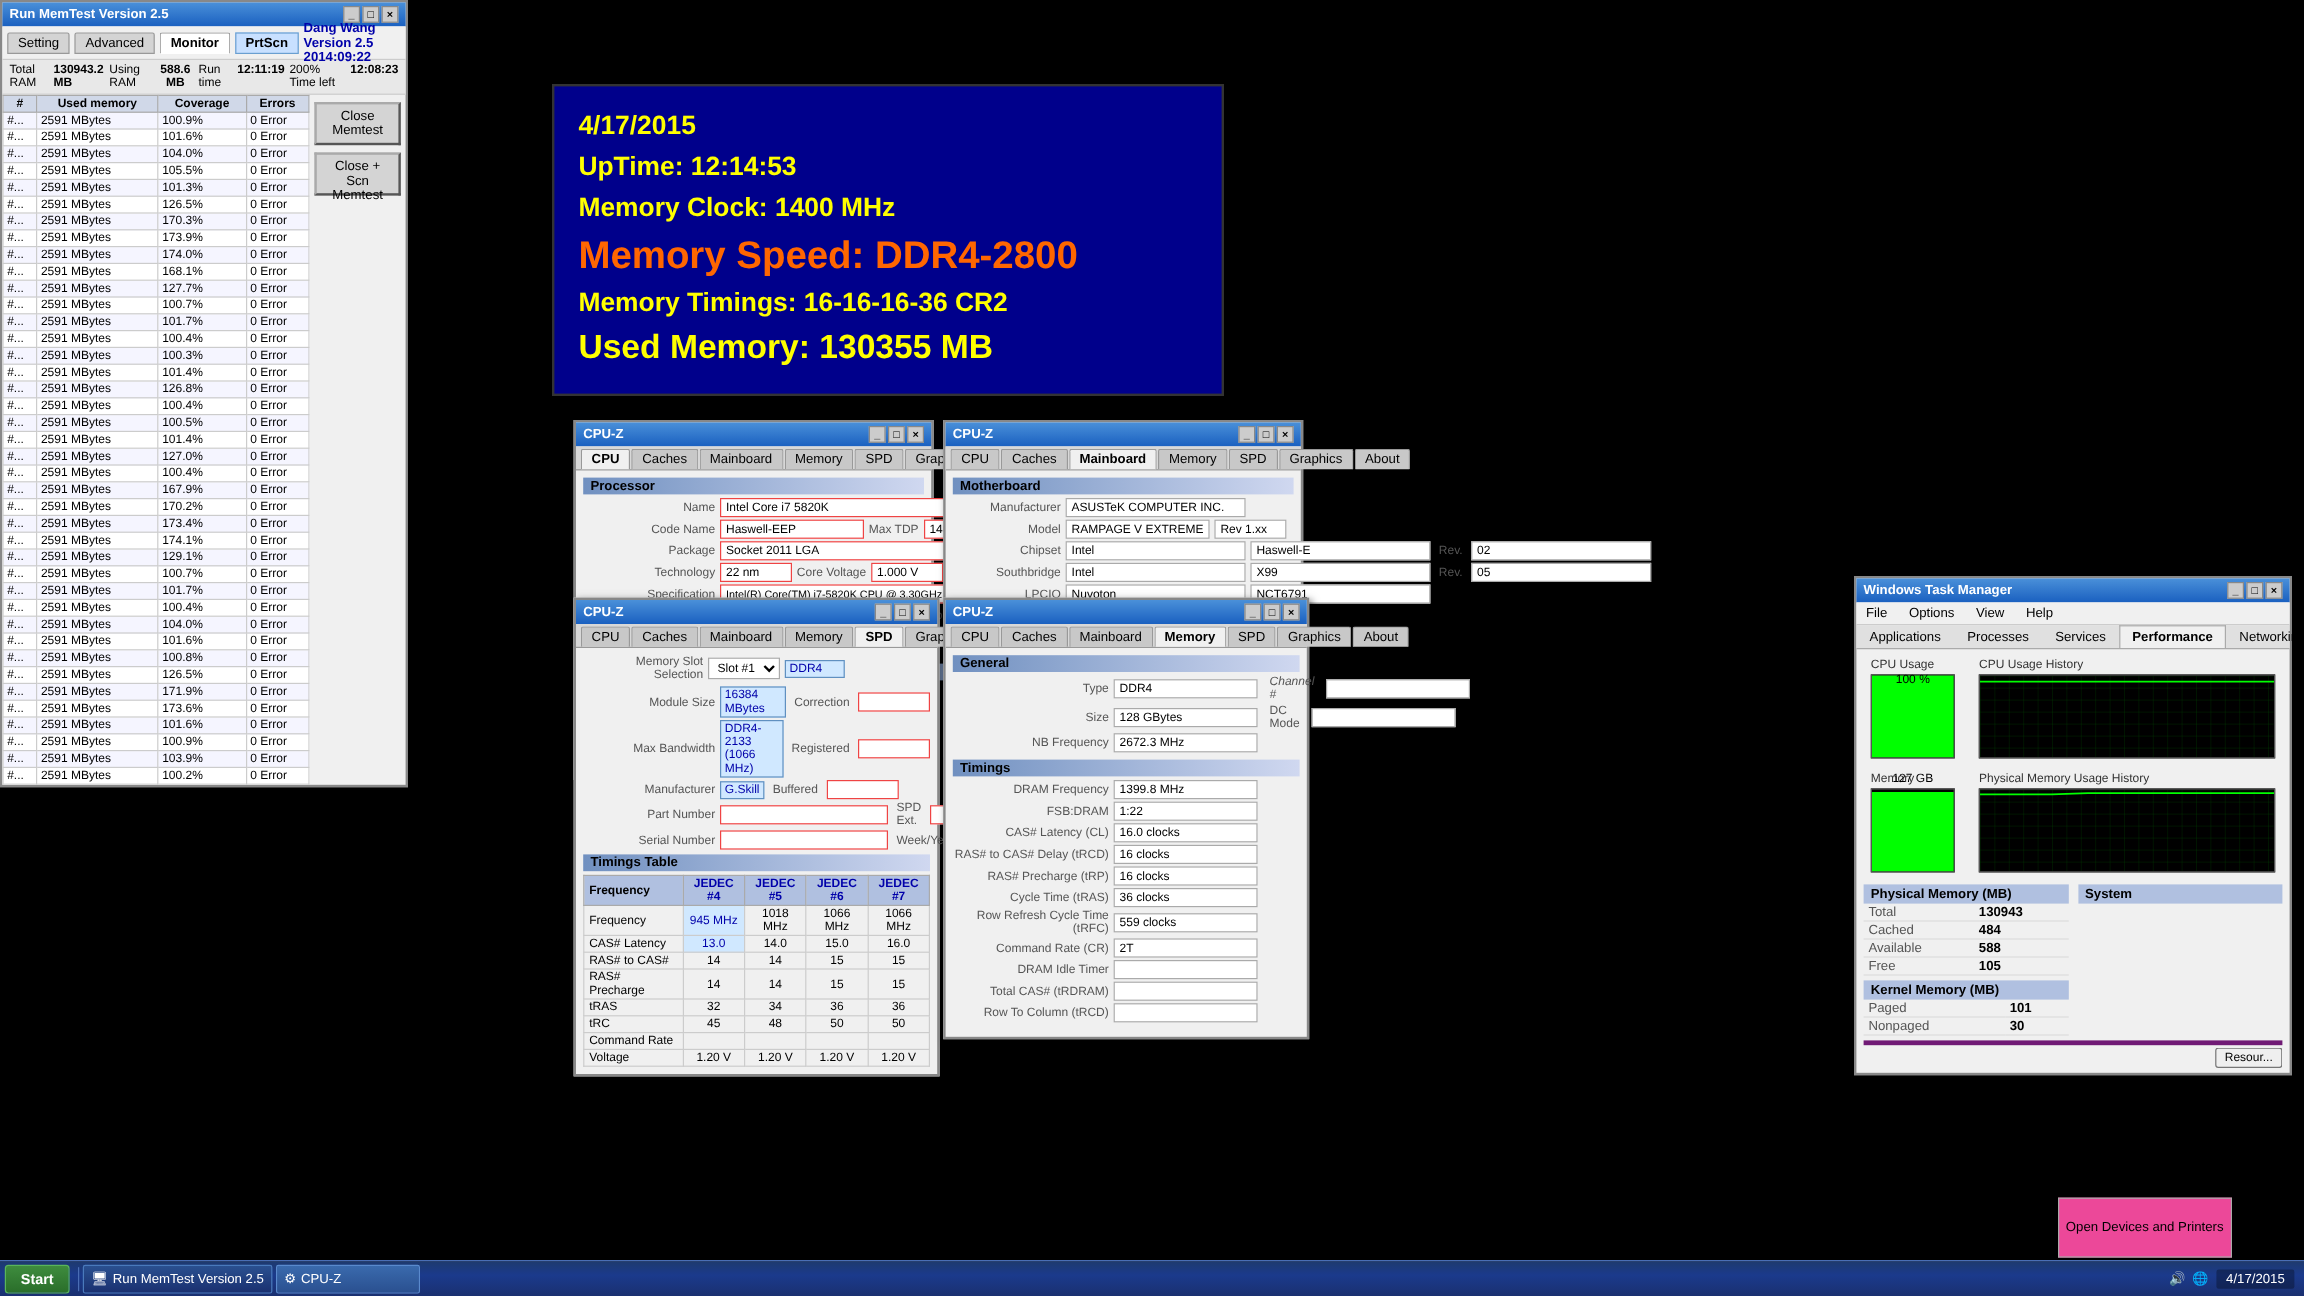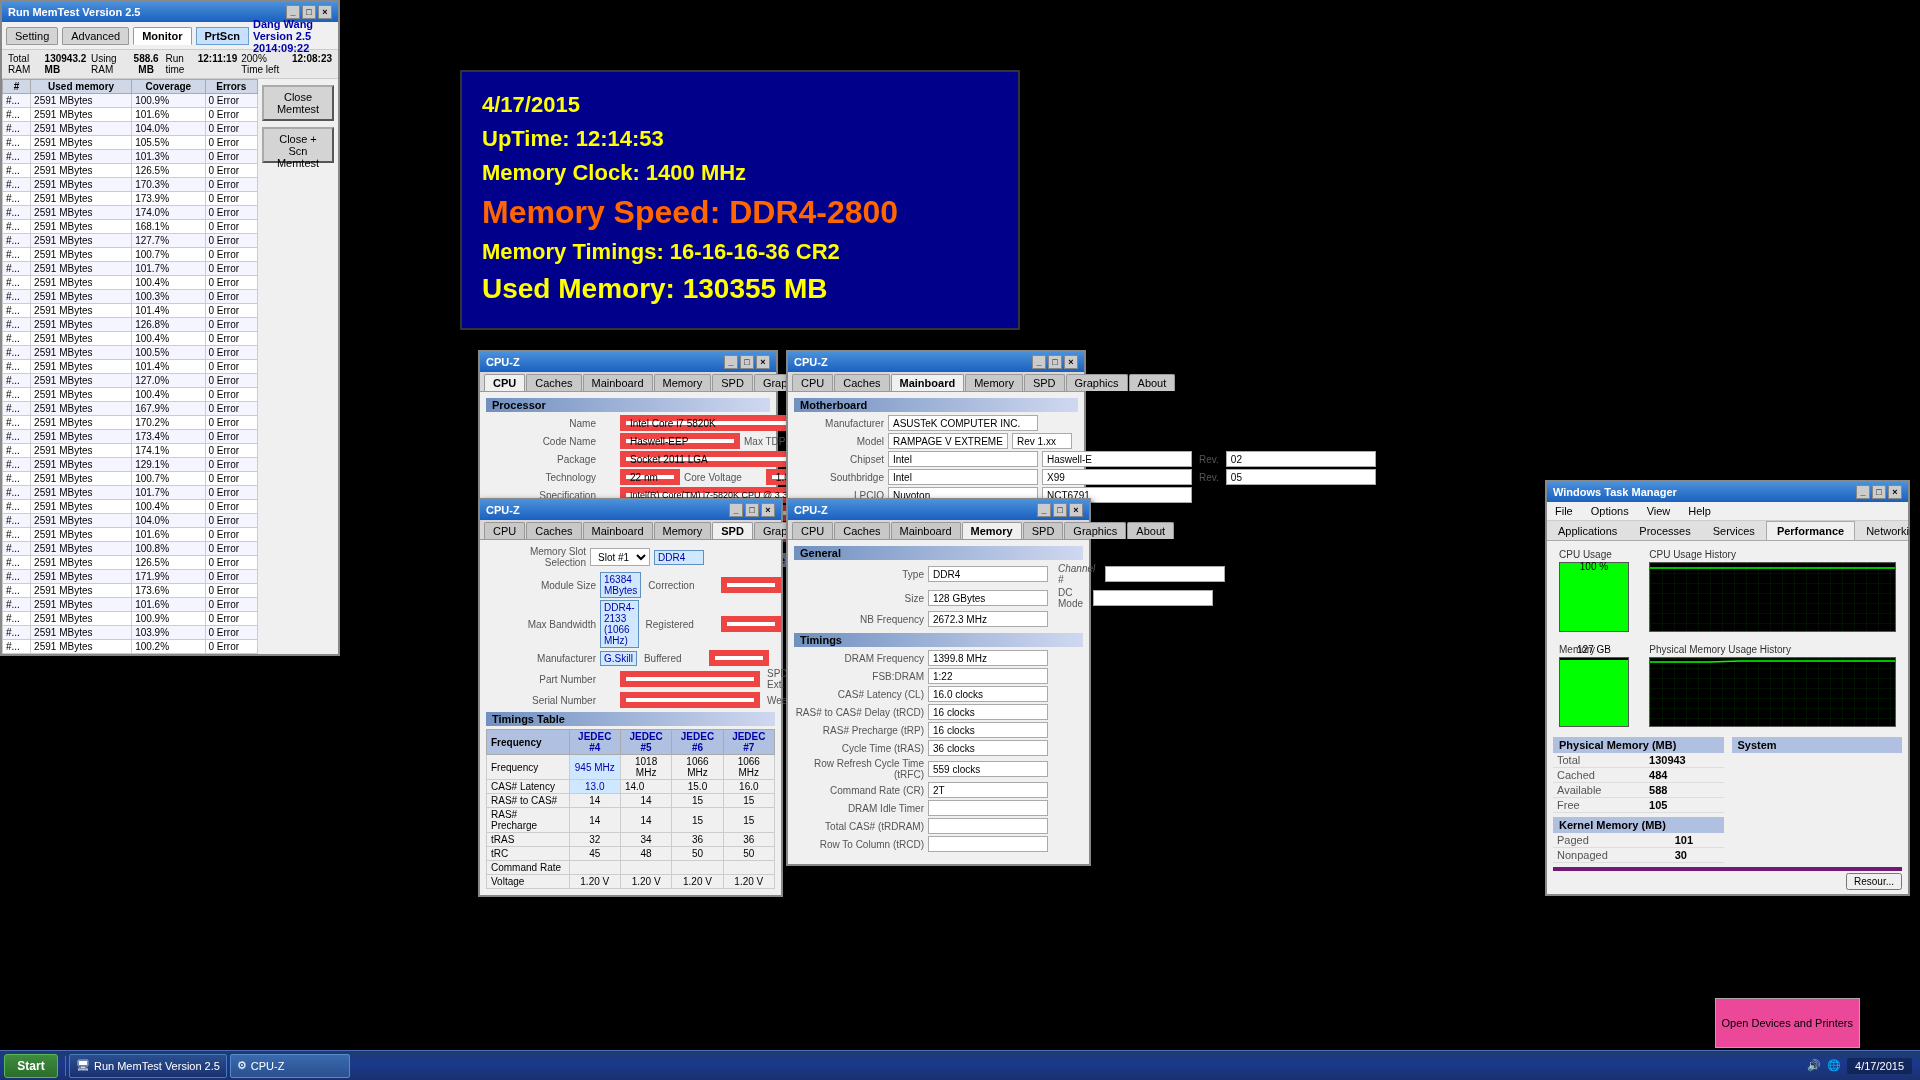--- a/index.html
+++ b/index.html
@@ -44,21 +44,21 @@
     
     .cpuz-window { position: absolute; background: #f0f0f0; border: 2px solid #888; box-shadow: 2px 2px 6px rgba(0,0,0,0.5); }
     .cpuz-tabs { display: flex; background: #d8d8d8; border-bottom: 1px solid #999; padding: 2px 4px 0; gap: 1px; }
     .cpuz-tab { padding: 2px 8px; font-size: 11px; background: #c8c8c8; border: 1px solid #999; border-bottom: none; cursor: pointer; border-radius: 2px 2px 0 0; }
     .cpuz-tab.active { background: #f0f0f0; font-weight: bold; }
     .cpuz-content { padding: 6px; }
     .cpuz-section { margin-bottom: 6px; }
     .cpuz-section-title { background: linear-gradient(to right, #7090c0, #d0d8f0); padding: 1px 6px; font-size: 11px; font-weight: bold; margin-bottom: 3px; }
     .cpuz-row { display: flex; align-items: center; margin-bottom: 2px; gap: 4px; }
     .cpuz-label { color: #555; font-size: 10px; width: 110px; text-align: right; flex-shrink: 0; }
-    .cpuz-value { background: white; border: 6px solid #ef4444; padding: 1px 4px; font-size: 10px; min-width: 120px; height: 16px; display: flex; align-items: center; margin-left: 20px; }
+    .cpuz-value { background: white; border: 1px solid #ef4444; padding: 1px 4px; font-size: 10px; min-width: 120px; height: 16px; display: flex; align-items: center; }
     .cpuz-value.wide { min-width: 200px; }
     .cpuz-value.narrow { min-width: 60px; }
     .intel-logo { width: 70px; height: 60px; background: #1a6ec0; border: 2px solid #ccc; display: flex; align-items: center; justify-content: center; flex-direction: column; color: white; font-size: 8px; font-style: italic; border-radius: 4px; margin-left: 8px; }
     .intel-logo .intel-text { font-size: 18px; font-weight: bold; font-style: italic; }
     .intel-logo .core-text { font-size: 7px; background: #c0a000; padding: 1px 3px; margin-top: 2px; color: white; font-weight: bold; }
 
     
     .spd-table { width: 100%; border-collapse: collapse; }
     .spd-table td { border: 1px solid #ccc; padding: 1px 4px; font-size: 10px; }
     .spd-table th { background: #b0c0e0; border: 1px solid #aaa; padding: 1px 4px; font-size: 10px; font-weight: bold; }
@@ -660,21 +660,21 @@
       <tr>
       <td style="font-size:10px;">Frequency</td>
       <td style="font-size:10px; text-align:center; background:#d0e8ff; color:#00a;">945 MHz</td>
       <td style="font-size:10px; text-align:center;">1018 MHz</td>
       <td style="font-size:10px; text-align:center;">1066 MHz</td>
       <td style="font-size:10px; text-align:center;">1066 MHz</td>
     </tr>
           <tr>
       <td style="font-size:10px;">CAS# Latency</td>
       <td style="font-size:10px; text-align:center; background:#d0e8ff; color:#00a;">13.0</td>
-      <td style="font-size:10px; ">14.0</td>
+      <td style="font-size:10px; text-align:center;">14.0</td>
       <td style="font-size:10px; text-align:center;">15.0</td>
       <td style="font-size:10px; text-align:center;">16.0</td>
     </tr>
           <tr>
       <td style="font-size:10px;">RAS# to CAS#</td>
       <td style="font-size:10px; text-align:center; ">14</td>
       <td style="font-size:10px; text-align:center;">14</td>
       <td style="font-size:10px; text-align:center;">15</td>
       <td style="font-size:10px; text-align:center;">15</td>
     </tr>

